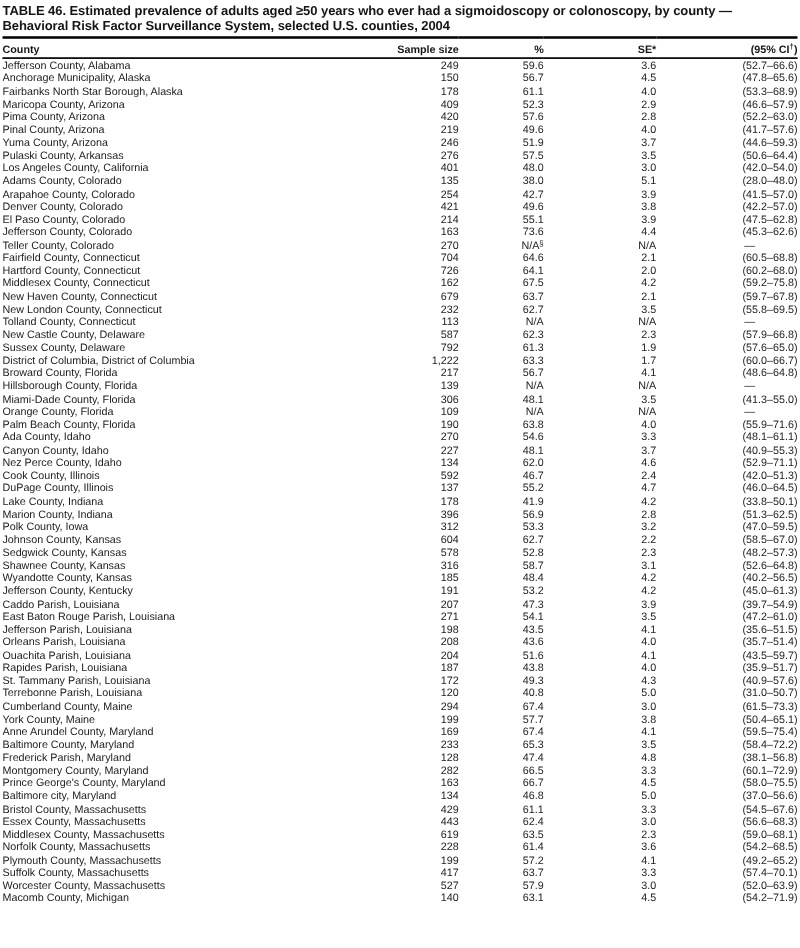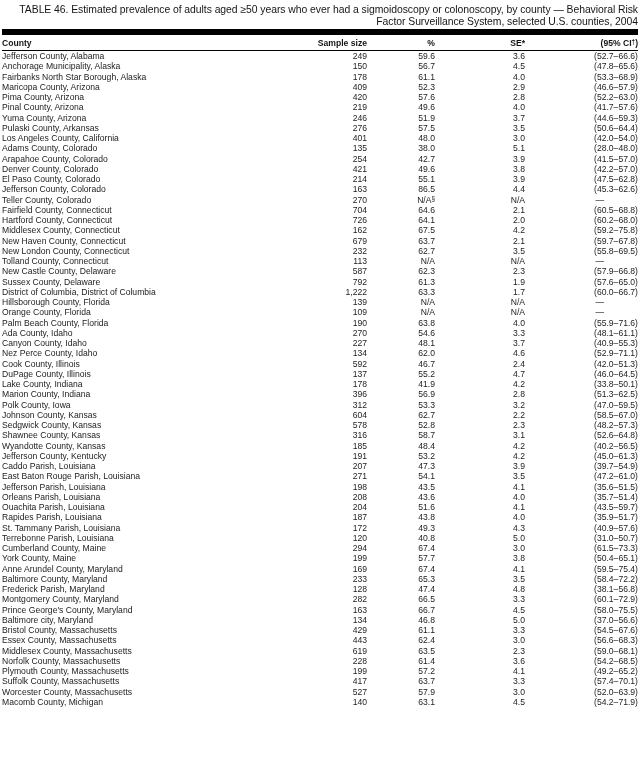--- a/index.html
+++ b/index.html
@@ -12,40 +12,39 @@
   }
   body {
     font-family: "Liberation Sans", "DejaVu Sans", sans-serif;
     color: #1c1c1c;
     -webkit-font-smoothing: antialiased;
   }
   .page {
     padding: 4px 2px 0 2px;
   }
   .table-title {
-    font-weight: normal;
+    font-weight: bold;
     font-size: 10.4px;
     line-height: 11.6px;
     letter-spacing: -0.05px;
     color: #151515;
-    text-align: right;
   }
   table.prevalence {
     border-collapse: collapse;
     table-layout: fixed;
     width: 636px;
     margin-top: 2px;
   }
   col.c-county { width: 298px; }
   col.c-n      { width: 67px; }
   col.c-pct    { width: 68px; }
   col.c-se     { width: 90px; }
   col.c-ci     { width: 113px; }
   thead th {
-    border-top: 6px solid #000000;
+    border-top: 2px solid #000000;
     border-bottom: 1px solid #000;
     font-size: 8.6px;
     font-weight: bold;
     padding: 2.5px 0 2.5px 0;
     text-align: right;
     white-space: nowrap;
     color: #151515;
   }
   thead th.h-county { text-align: left; }
   tbody td {
@@ -176,21 +175,21 @@
         <tr>
           <td class="c-county">El Paso County, Colorado</td>
           <td class="c-n">214</td>
           <td class="c-pct">55.1</td>
           <td class="c-se">3.9</td>
           <td class="c-ci">(47.5–62.8)</td>
         </tr>
         <tr>
           <td class="c-county">Jefferson County, Colorado</td>
           <td class="c-n">163</td>
-          <td class="c-pct">86.5</td>
+          <td class="c-pct">73.6</td>
           <td class="c-se">4.4</td>
           <td class="c-ci">(45.3–62.6)</td>
         </tr>
         <tr>
           <td class="c-county">Teller County, Colorado</td>
           <td class="c-n">270</td>
           <td class="c-pct">N/A<sup>§</sup></td>
           <td class="c-se">N/A</td>
           <td class="c-ci dash-cell">—</td>
         </tr>
@@ -251,27 +250,41 @@
           <td class="c-ci">(57.6–65.0)</td>
         </tr>
         <tr>
           <td class="c-county">District of Columbia, District of Columbia</td>
           <td class="c-n">1,222</td>
           <td class="c-pct">63.3</td>
           <td class="c-se">1.7</td>
           <td class="c-ci">(60.0–66.7)</td>
         </tr>
         <tr>
+          <td class="c-county">Broward County, Florida</td>
+          <td class="c-n">217</td>
+          <td class="c-pct">56.7</td>
+          <td class="c-se">4.1</td>
+          <td class="c-ci">(48.6–64.8)</td>
+        </tr>
+        <tr>
           <td class="c-county">Hillsborough County, Florida</td>
           <td class="c-n">139</td>
           <td class="c-pct">N/A</td>
           <td class="c-se">N/A</td>
           <td class="c-ci dash-cell">—</td>
         </tr>
         <tr>
+          <td class="c-county">Miami-Dade County, Florida</td>
+          <td class="c-n">306</td>
+          <td class="c-pct">48.1</td>
+          <td class="c-se">3.5</td>
+          <td class="c-ci">(41.3–55.0)</td>
+        </tr>
+        <tr>
           <td class="c-county">Orange County, Florida</td>
           <td class="c-n">109</td>
           <td class="c-pct">N/A</td>
           <td class="c-se">N/A</td>
           <td class="c-ci dash-cell">—</td>
         </tr>
         <tr>
           <td class="c-county">Palm Beach County, Florida</td>
           <td class="c-n">190</td>
           <td class="c-pct">63.8</td>

